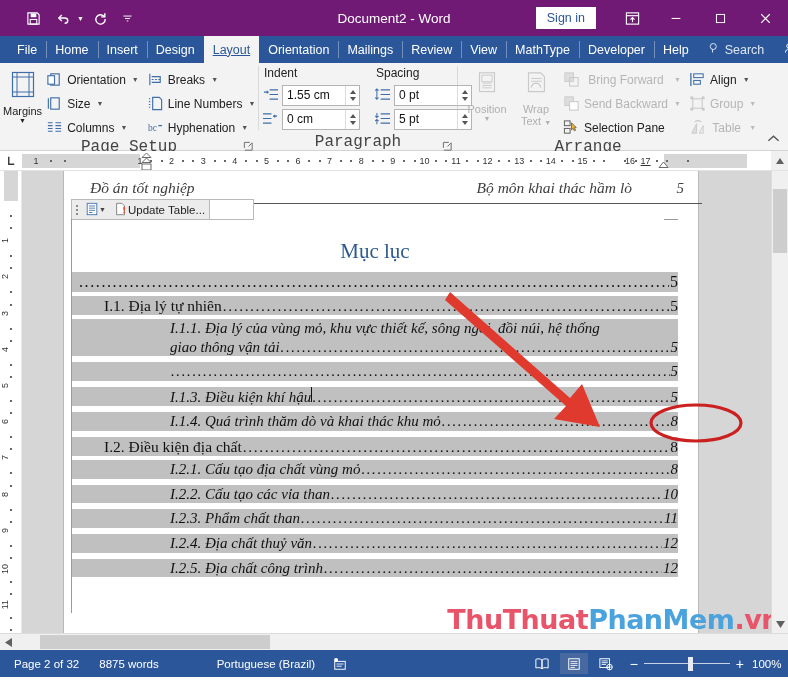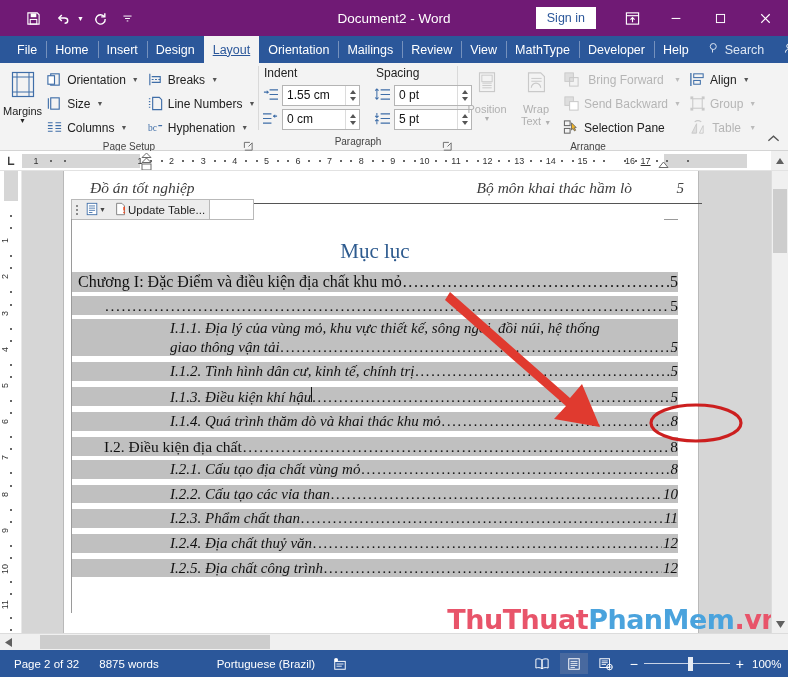--- a/index.html
+++ b/index.html
@@ -66,22 +66,22 @@
   .ribbon {
     height: 88px; background: #f3f3f3; display: flex;
     border-bottom: 1px solid #d4d4d4; position: relative;
   }
   .group {
     position: relative; display: flex; flex-direction: column;
     padding: 3px 3px 0 3px;
   }
   .group-body { flex: 1; display: flex; align-items: flex-start; }
   .group-label {
-    font-size: 10px; color: #444; text-align: center;
-    height: 16px; line-height: 16px;
+    font-size: 16px; color: #444; text-align: center;
+    height: 16px; line-height: 16px; font-family: Liberation Mono, monospace;
   }
   .group-sep {
     width: 1px; background: #d9d9d9; margin: 3px 0 20px 0; align-self: stretch;
   }
   .dlg-launch {
     position: absolute; right: 4px; bottom: 1px; width: 11px; height: 11px;
     color: #666;
   }
 
   
@@ -808,38 +808,37 @@
             <span>Update Table...</span>
           </span>
           <span class="toc-tb-blank"></span>
         </div>
 
         <div class="toc-frame">
           <div class="toc-corner-tr"></div>
           <div class="toc-title">Mục lục</div>
           <div class="toc-lines" id="toc-lines">
               <div class="toc-line lvl1">
-                <span class="txt">Chương I: Đặc Điểm và điều kiện địa chất khu mỏ</span>
                 <span class="dots">................................................................................................................................................................................................................................................</span>
                 <span class="pg">5</span>
               </div>
               <div class="toc-line lvl2">
+                <span class="txt">I.1. Địa lý tự  nhiên</span>
                 <span class="dots">................................................................................................................................................................................................................................................</span>
                 <span class="pg">5</span>
               </div>
               <div class="toc-line lvl3 wrap">
                 <div>I.1.1. Địa lý của vùng mỏ, khu vực thiết kế, sông ngòi, đồi núi, hệ thống</div>
                 <div class="l2">
                   <span class="txt">giao thông vận tải </span>
                   <span class="dots">................................................................................................................................................................................................................................................</span>
                   <span class="pg">5</span>
                 </div>
               </div>
               <div class="toc-line lvl3">
-                <span class="txt">I.1.2.  Tình hình dân cư, kinh tế, chính trị</span>
                 <span class="dots">................................................................................................................................................................................................................................................</span>
                 <span class="pg">5</span>
               </div>
               <div class="toc-line lvl3">
                 <span class="txt">I.1.3. Điều kiện khí hậu</span>
                 <span class="caret"></span>
                 <span class="dots">................................................................................................................................................................................................................................................</span>
                 <span class="pg">5</span>
               </div>
               <div class="toc-line lvl3">

